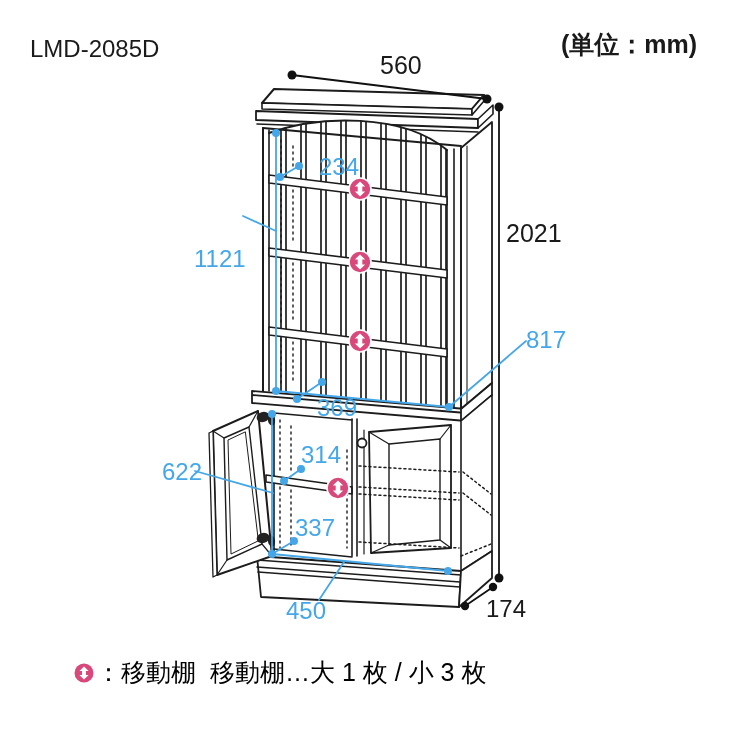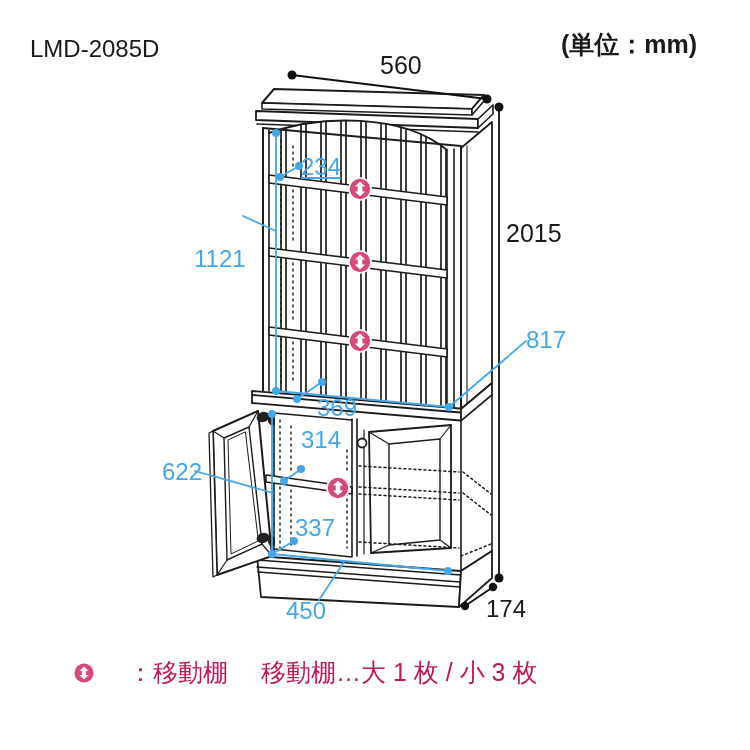--- a/index.html
+++ b/index.html
@@ -4,21 +4,21 @@
 <style>
   html,body{margin:0;padding:0;background:#ffffff;}
   .canvas{position:relative;width:750px;height:750px;background:#fff;overflow:hidden;
           font-family:"Liberation Sans", sans-serif;}
   .canvas svg.draw{position:absolute;left:0;top:0;}
   .lbl{position:absolute;line-height:1;white-space:pre;color:#1a1a1a;}
   .lbl.blue{color:#45a7e8;}
   .s24{font-size:24px;}
   .s25{font-size:25px;}
   .right{text-align:right;}
-  .legend-row{position:absolute;display:flex;align-items:center;font-size:25px;color:#be185d;gap:32px;}
+  .legend-row{position:absolute;display:flex;align-items:center;font-size:25px;color:#000000;}
   .legend-row span{white-space:pre;}
   .legend-icon{margin-right:1px;flex:0 0 auto;}
 </style>
 </head>
 <body>
 
 <div class="canvas">
 
   <svg class="draw" width="750" height="750" viewBox="0 0 750 750">
     <defs>
@@ -218,34 +218,34 @@
         <line x1="344" y1="562" x2="319" y2="600"></line>
         <circle cx="448" cy="571" r="4" stroke="none"></circle>
       </g>
     </g>
   </svg>
 
   <div class="lbl s24" style="left:30px;top:37px;">LMD-2085D</div>
   <div class="lbl s25" style="left:561px;top:32px;font-weight:bold;">(単位：mm)</div>
 
   <div class="lbl s25" style="left:380px;top:53px;">560</div>
-  <div class="lbl s25" style="left:506px;top:221px;">2015</div>
+  <div class="lbl s25" style="left:506px;top:221px;">2021</div>
   <div class="lbl s24" style="left:486px;top:597px;">174</div>
 
-  <div class="lbl blue s24" style="left:301px;top:155px;text-decoration:underline;">234</div>
+  <div class="lbl blue s24" style="left:319px;top:155px;">234</div>
   <div class="lbl blue s24 right" style="left:194px;top:203px;width:48px;margin-top:44px;">1121</div>
   <div class="lbl blue s24" style="left:317px;top:356px;margin-top:40px;">369</div>
   <div class="lbl blue s24" style="left:526px;top:328px;">817</div>
   <div class="lbl blue s24" style="left:162px;top:460px;">622</div>
-  <div class="lbl blue s24" style="left:301px;top:428px;">314</div>
+  <div class="lbl blue s24" style="left:301px;top:443px;">314</div>
   <div class="lbl blue s24" style="left:295px;top:516px;">337</div>
   <div class="lbl blue s24" style="left:286px;top:599px;">450</div>
 
   <div class="legend-row" style="left:73px;top:656px;">
     <svg class="legend-icon" width="22" height="22" viewBox="-11 -11 22 22">
       <circle r="9.5" fill="#d9487b"></circle>
       <path d="M0,-6.6 L4.6,-2.1 L2,-2.1 L2,2.1 L4.6,2.1 L0,6.6 L-4.6,2.1 L-2,2.1 L-2,-2.1 L-4.6,-2.1 Z" fill="#ffffff"></path>
     </svg>
     <span>：移動棚</span>
-    <span style="margin-left:1px;">移動棚…大 1 枚 / 小 3 枚</span>
+    <span style="margin-left:14px;">移動棚…大 1 枚 / 小 3 枚</span>
   </div>
 
 </div>
 
 </body></html>

